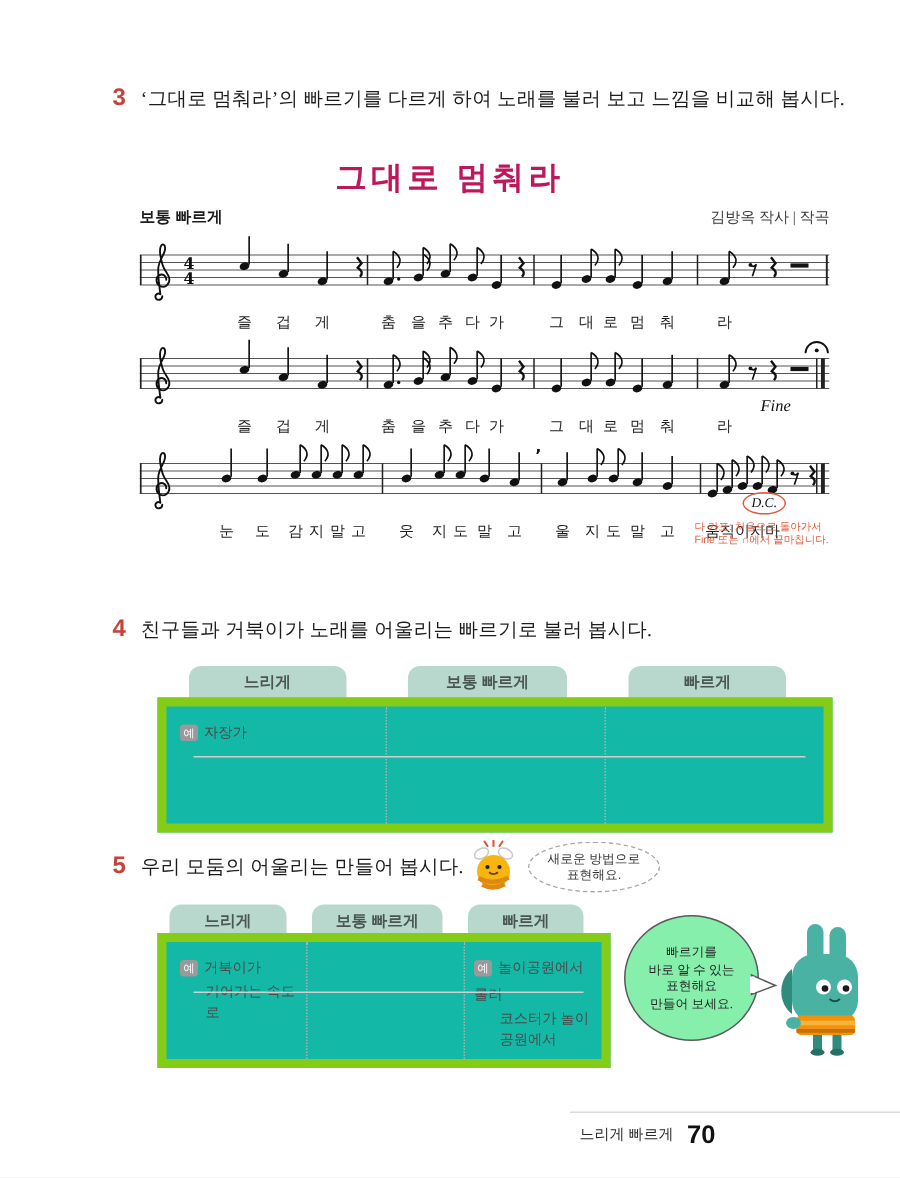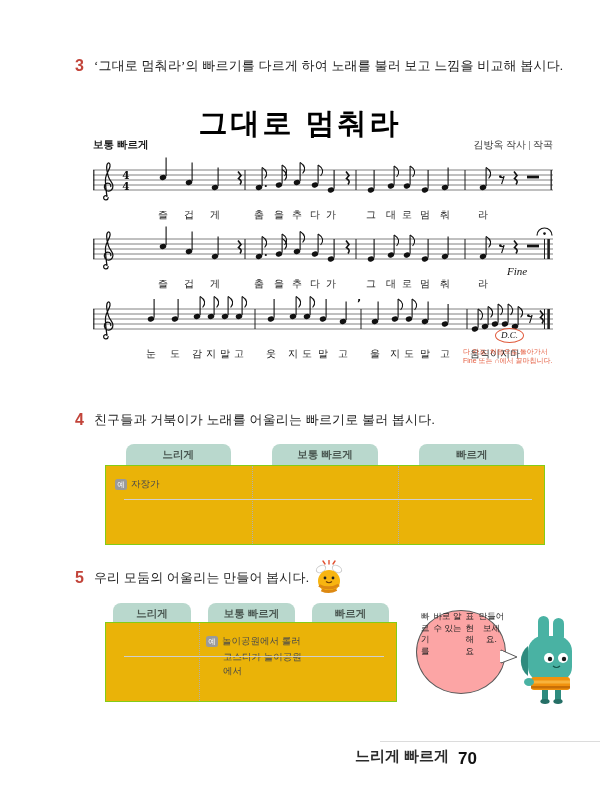--- a/index.html
+++ b/index.html
@@ -7,59 +7,59 @@
     position:relative; width:600px; height:785px; background:#ffffff;
     font-family:"Liberation Serif", serif; color:#222; overflow:hidden;
     margin:0 auto;
   }
   
   .q { position:absolute; left:75px; display:flex; gap:10px; align-items:flex-start; white-space:nowrap; }
   .qnum { font-family:"Liberation Sans", sans-serif; font-weight:bold; font-size:16px; color:#c2443a; line-height:16px; }
   .qtext { font-size:13px; letter-spacing:0.2px; color:#1c1c1c; line-height:16px; }
   
   .score-title { position:absolute; top:104px; left:0; width:600px; text-align:center;
-    font-family:"Liberation Sans", sans-serif; font-weight:bold; font-size:29px; color:#000000; letter-spacing:3px; }
+    font-family:"Liberation Sans", sans-serif; font-weight:bold; font-size:21px; color:#be185d; letter-spacing:3px; }
   .score-meta { position:absolute; top:138px; left:93px; width:460px; display:flex; justify-content:space-between; align-items:flex-end; }
   .tempo { font-family:"Liberation Sans", sans-serif; font-weight:bold; font-size:10.5px; color:#1c1c1c; }
   .credit { font-size:10px; color:#3a3a3a; }
   .stave { position:absolute; left:93px; width:460px; height:68px; }
   .stave svg { display:block; }
   .lyrics { position:relative; height:16px; }
   .lyrics span { position:absolute; top:0; transform:translateX(-50%); font-size:10px; color:#1c1c1c; white-space:nowrap; }
   .fine-label { position:absolute; left:414px; top:40px; font-style:italic; font-size:11px; color:#111; }
   .dc-badge { position:absolute; left:402px; top:33px; font-style:italic; font-size:9px; color:#111;
     border:1.3px solid #e05a3c; border-radius:50%; padding:1px 5px 2px; background:rgba(255,255,255,.6); }
   .dc-note { position:absolute; left:370px; top:52px; font-family:"Liberation Sans", sans-serif;
     font-size:7px; line-height:9px; color:#e45b3e; white-space:nowrap; }
   
   .tabs { position:absolute; display:grid; }
   .tab { justify-self:center; width:72%; background:#b9d8cd; border-radius:8px 8px 0 0; text-align:center;
     font-family:"Liberation Sans", sans-serif; font-weight:bold; font-size:10.5px; color:#4a5751; padding:4px 0 3px; }
-  .tbox { position:absolute; border:1px solid #84cc16; background:#eab308; display:grid; }
+  .tbox { position:absolute; border:6px solid #84cc16; background:#14b8a6; display:grid; }
   .tcol { border-left:1px dotted #b0b0b0; padding:7px 6px 0 9px; }
   .tcol:first-child { border-left:none; }
   .row-line { position:absolute; left:18px; right:12px; top:33px; border-top:1px solid #cfcfcf; }
   .ex-badge { display:inline-block; width:12px; height:11px; background:#9a9a9a; border-radius:2.5px;
     color:#fff; font-family:"Liberation Sans", sans-serif; font-size:7.5px; line-height:11px; text-align:center; margin-right:4px; }
   .hand { font-family:"Liberation Sans", sans-serif; font-size:9.5px; color:#4a4a4a; line-height:14px; }
   .hand .l2 { display:block; margin-left:17px; margin-top:2px; }
   
   .bee-wrap { position:absolute; left:312px; top:560px; display:flex; align-items:center; }
   .bubble-bee { position:relative; margin-left:6px; border:1px dashed #a8a8a8; border-radius:50%;
     padding:5px 12px; text-align:center; font-family:"Liberation Sans", sans-serif; font-size:8.5px; line-height:11px; color:#333; background:#fff; }
   .q5-aside { position:absolute; left:416px; top:606px; width:176px; height:104px; }
   .bubble-rabbit { position:absolute; left:0; top:4px; width:88px; height:82px; border:1px solid #5a5a5a; border-radius:50%;
-    display:flex; flex-direction:row; justify-content:center; text-align:center;
-    font-family:Liberation Sans, sans-serif; font-size:8.5px; line-height:11.5px; color:#222; background:#fca5a5; }
+    display:flex; flex-direction:column; justify-content:center; text-align:center;
+    font-family:Liberation Serif, serif; font-size:8.5px; line-height:11.5px; color:#222; background:#86efac; }
   .bubble-tail { position:absolute; left:84px; top:42px; }
   .rabbit { position:absolute; left:102px; top:8px; }
   
   .footer-line { position:absolute; top:741px; left:380px; right:0; border-top:1px solid #dcdcdc; }
   .footer { position:absolute; top:747px; left:0; width:477px; text-align:right; }
-  .footer-section { font-family:"Liberation Sans", sans-serif; font-size:15px; font-weight:bold; color:#2a2a2a; margin-right:9px; vertical-align:3px; }
+  .footer-section { font-family:"Liberation Sans", sans-serif; font-size:10px; font-weight:normal; color:#2a2a2a; margin-right:9px; vertical-align:3px; }
   .footer-page { font-family:"Liberation Sans", sans-serif; font-size:17px; font-weight:bold; color:#111; }
 </style>
 </head>
 <body>
 
 <div class="page">
 
   <div class="q" style="top:58px;">
     <span class="qnum">3</span>
     <span class="qtext">‘그대로 멈춰라’의 빠르기를 다르게 하여 노래를 불러 보고 느낌을 비교해 봅시다.</span>
@@ -363,28 +363,35 @@
       <path d="M13,4 L11,1 M17,4 L17,0.5 M21,4 L23,1" stroke="#e25233" stroke-width="1.4" fill="none" stroke-linecap="round"></path>
       <ellipse cx="9" cy="9" rx="5" ry="3.2" fill="#ffffff" stroke="#c9c9c9" transform="rotate(-28 9 9)"></ellipse>
       <ellipse cx="25" cy="9" rx="5" ry="3.2" fill="#ffffff" stroke="#c9c9c9" transform="rotate(28 25 9)"></ellipse>
       <circle cx="17" cy="21" r="11" fill="#f8b511"></circle>
       <path d="M7,25.5 Q17,30.5 27,25" stroke="#dd8912" stroke-width="3" fill="none"></path>
       <path d="M9.5,29.8 Q17,33.5 24.5,29.5" stroke="#dd8912" stroke-width="3" fill="none"></path>
       <circle cx="13" cy="18" r="1.4" fill="#222"></circle>
       <circle cx="21" cy="18" r="1.4" fill="#222"></circle>
       <path d="M14,21.5 Q17,24 20,21.5" stroke="#6b3c06" stroke-width="1.1" fill="none"></path>
     </svg>
+    <div class="bubble-bee">
+      <span>새로운 방법으로</span><br>
+      <span>표현해요.</span>
+    </div>
   </div>
 
   <div class="tabs" style="top:603px; left:105px; width:292px; grid-template-columns:94px 105px 93px;">
     <div class="tab" style="width:82%;">느리게</div>
     <div class="tab" style="width:82%;">보통 빠르게</div>
     <div class="tab" style="width:82%;">빠르게</div>
   </div>
   <div class="tbox" style="top:622px; left:105px; width:290px; height:78px; grid-template-columns:93px 105px 92px;">
+    <div class="tcol" style="padding-right:2px;">
+      <span class="hand"><span class="ex-badge">예</span><span>거북이가</span><span class="l2">기어가는 속도로</span></span>
+    </div>
     <div class="tcol"></div>
     <div class="tcol" style="padding-left:6px; padding-right:2px;">
       <span class="hand"><span class="ex-badge">예</span><span>놀이공원에서 롤러</span><span class="l2">코스터가 놀이공원에서</span></span>
     </div>
     <div class="row-line"></div>
   </div>
 
   <div class="q5-aside">
     <div class="bubble-rabbit">
       <span>빠르기를</span>

